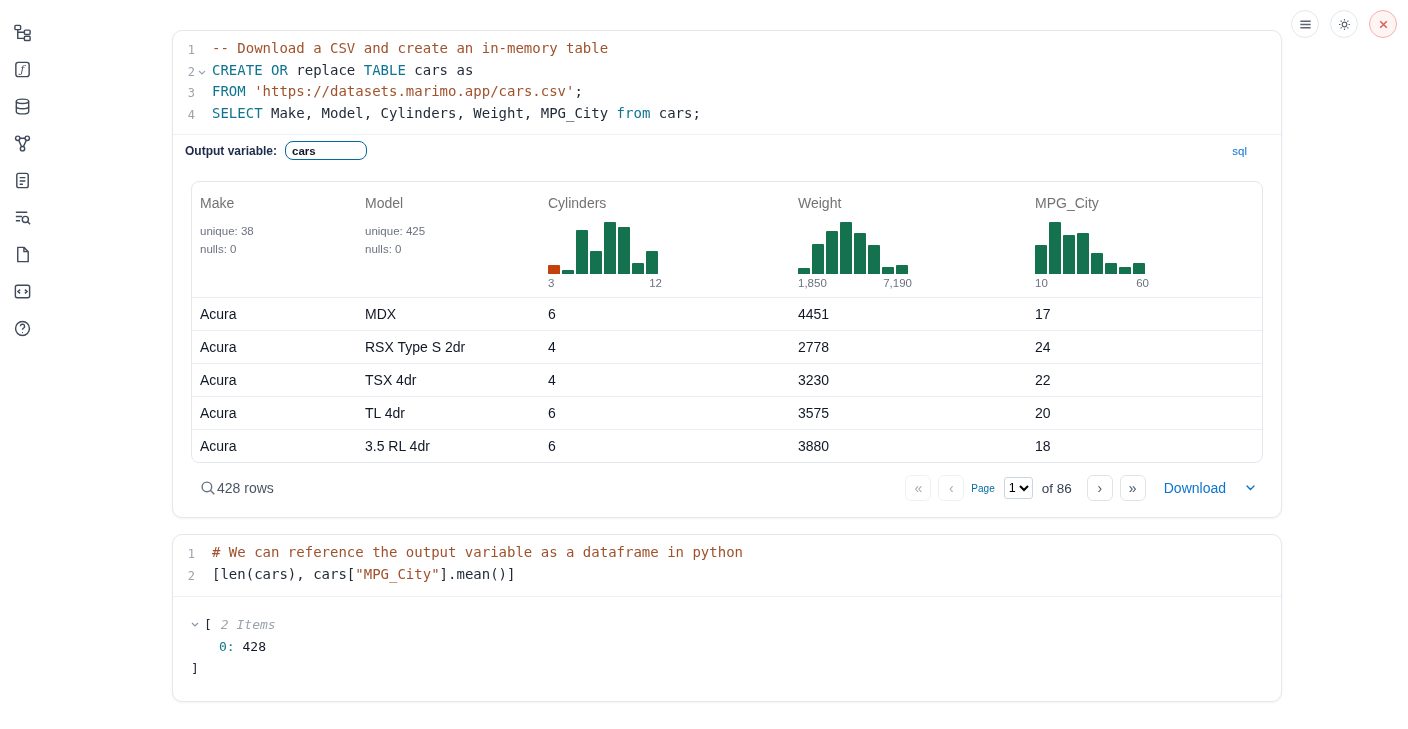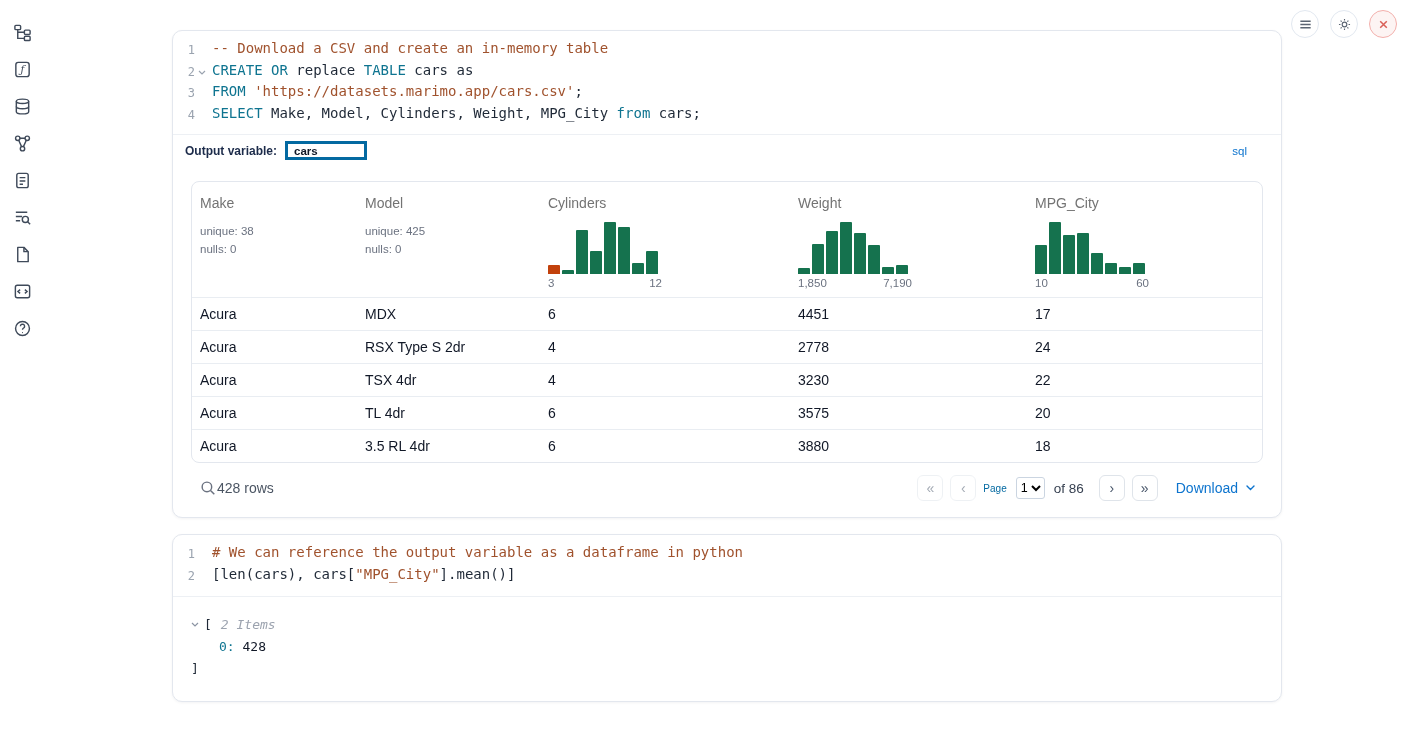--- a/index.html
+++ b/index.html
@@ -31,21 +31,21 @@
   .fold svg{vertical-align:middle}
   .ct{margin-left:4px;white-space:pre}
   .tok-kw{color:#0e7490}
   .tok-comment{color:#a0522d}
   .tok-str{color:#a0522d}
   .tok-plain{color:#1f2937}
 
   
   .outvar-row{border-top:1px solid #edf0f4;display:flex;align-items:center;padding:6px 34px 7px 12px}
   .outvar-label{font-size:12px;font-weight:700;color:#1c2b4a}
-  .outvar-input{margin-left:8px;width:82px;height:19px;border:3px solid #0369a1;border-radius:0;font-size:11.5px;padding:5px 6px;color:#111827;font-family:inherit;font-weight:600}
+  .outvar-input{margin-left:8px;width:82px;height:19px;border:1px solid #0369a1;border-radius:8px;font-size:11.5px;padding:5px 6px;color:#111827;font-family:inherit;font-weight:600}
   .lang-badge{margin-left:auto;font-size:11.5px;color:#0d74ce}
 
   
   .table-wrap{margin:14px 18px 0;border:1px solid #e3e7ee;border-radius:8px;overflow:hidden}
   table{width:100%;border-collapse:collapse;table-layout:fixed}
   th{text-align:left;vertical-align:top;padding:13px 8px 8px;font-weight:400;cursor:pointer}
   .col-name{font-size:14px;color:#737373}
   .col-stats{margin-top:12px;font-size:11.5px;color:#6b7280;line-height:1.5}
   .hist{margin-top:11px;width:114px}
   .hist-bars{display:flex;align-items:flex-end;gap:2px;height:52px}
@@ -57,21 +57,21 @@
   .table-footer{display:flex;align-items:center;padding:12px 26px 16px}
   .search-btn{color:#6b7280;width:18px;height:18px;cursor:pointer}
   .search-btn svg{width:18px;height:18px}
   .row-count{font-size:14px;color:#4b5563}
   .pager{margin-left:auto;display:flex;align-items:center;gap:7px}
   .page-btn{width:26px;height:26px;border:1px solid #dfe4ea;border-radius:6px;background:#fff;display:flex;align-items:center;justify-content:center;font-size:14px;color:#475569;padding:0}
   .page-btn.disabled{opacity:.5}
   .page-label{font-size:10px;color:#0369a1;}
   .page-select{height:22px;border:1px solid #cbd5e1;border-radius:3px;font-size:12.5px;margin:0 2px;background:#fff;font-family:inherit}
   .of-label{font-size:13.5px;color:#374151;margin-right:8px}
-  .download{margin-left:18px;font-size:14px;color:#0d74ce;display:flex;align-items:center;gap:8px;cursor:pointer}
+  .download{margin-left:18px;font-size:14px;color:#0d74ce;display:flex;align-items:center;gap:20px;cursor:pointer}
 
   
   .py-output{border-top:1px solid #edf0f4;padding:17px 18px 22px;font-family:"DejaVu Sans Mono",monospace;font-size:13px;color:#1f2937}
   .tree-line{line-height:22px;display:flex;align-items:center}
   .tree-chevron{color:#8b94a3;width:13px;cursor:pointer;display:inline-flex;align-items:center}
   .tree-bracket{color:#1f2937}
   .tree-items{color:#9ca3af;font-style:italic;margin-left:9px}
   .tree-entry{line-height:22.5px;padding-left:28px}
   .tree-key{color:#0e7490}
   .tree-val{color:#111827}

